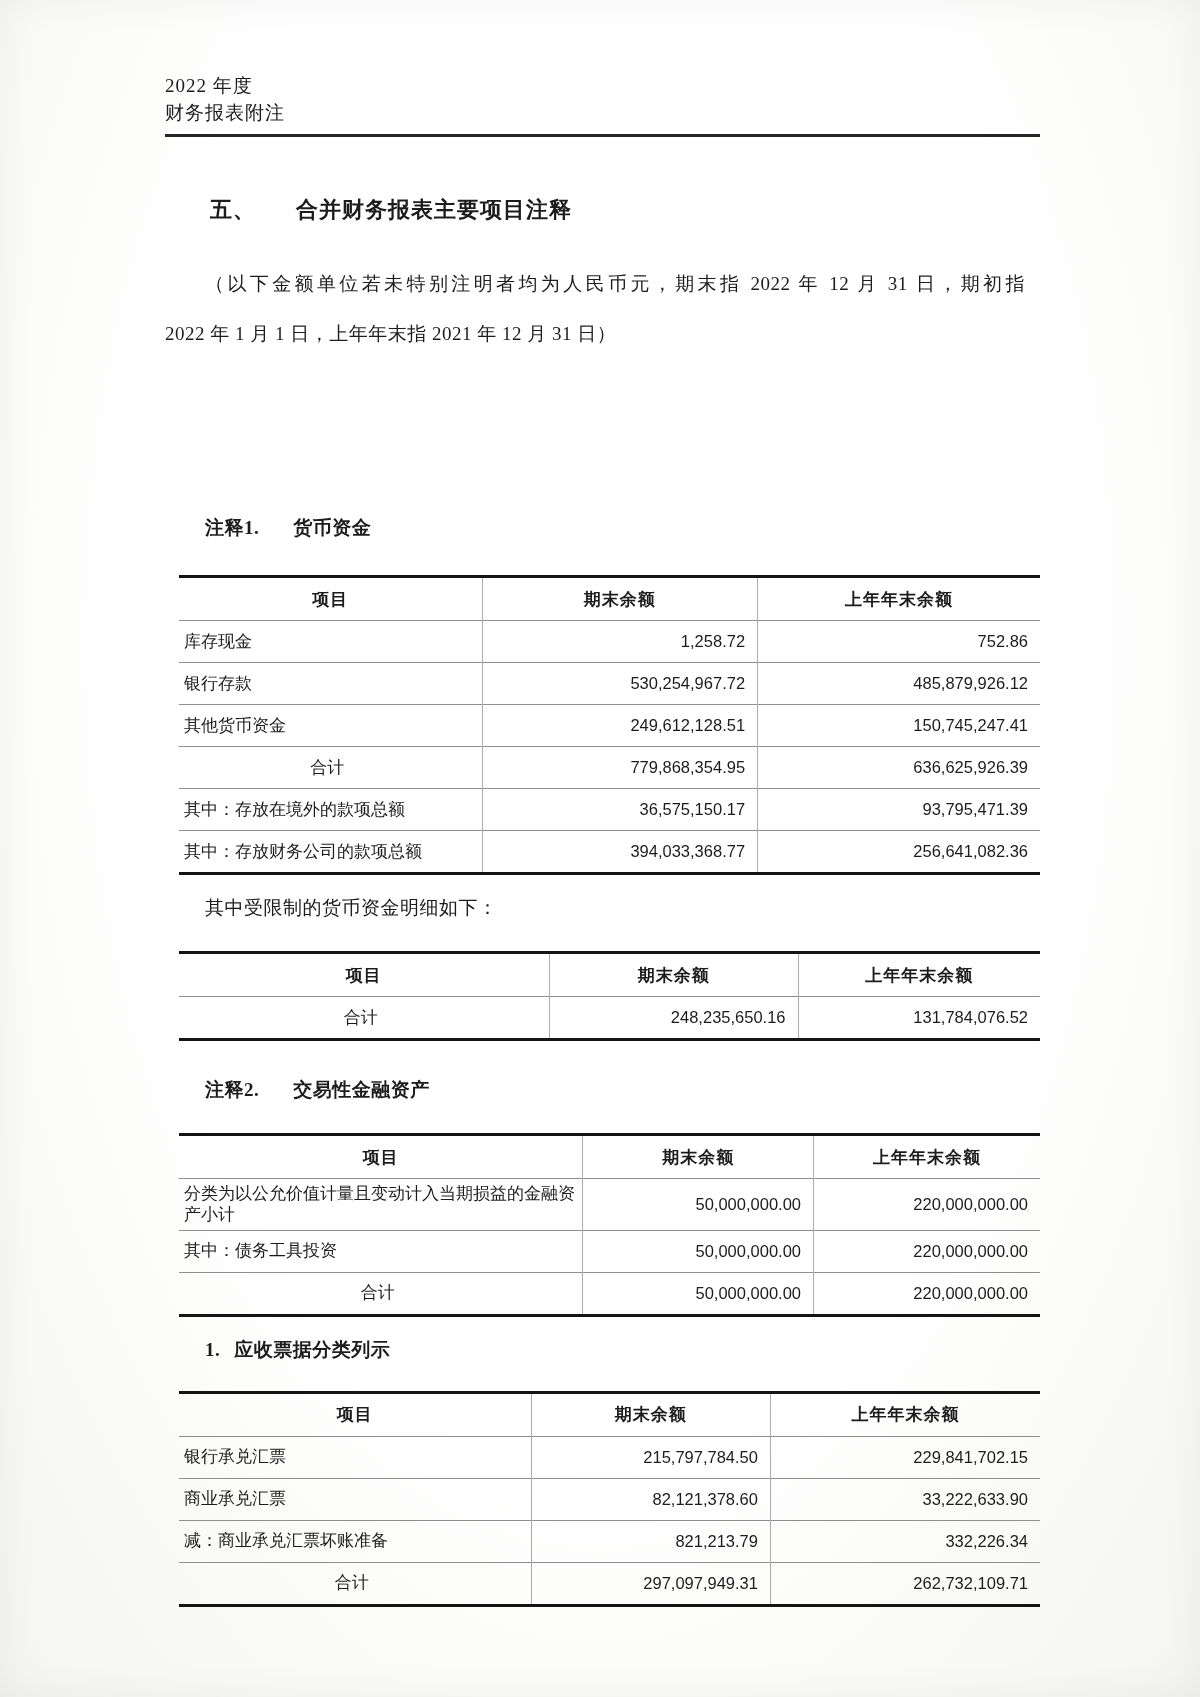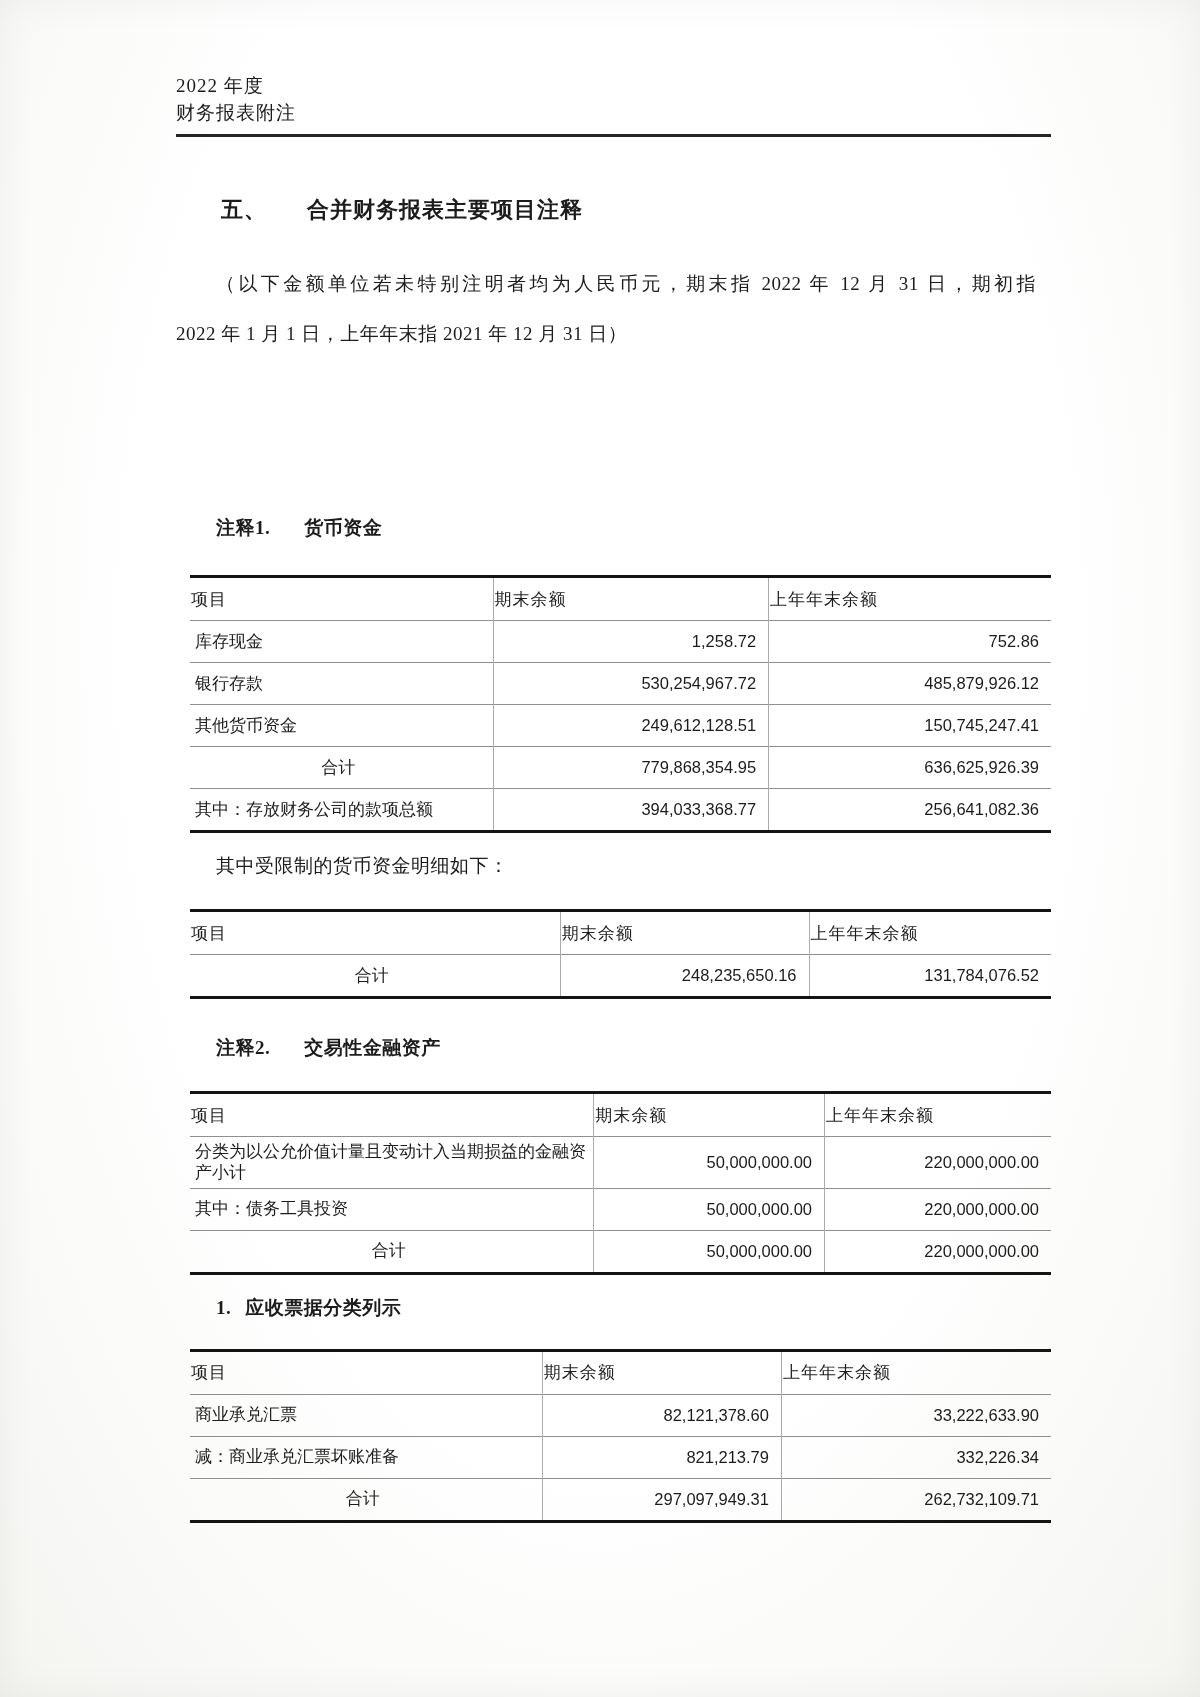--- a/index.html
+++ b/index.html
@@ -9,21 +9,21 @@
     color:#1c1c1c;
     background:#e9e9e7;
   }
   .page {
     position:relative;
     width:1200px; height:1697px;
     overflow:hidden;
     background: radial-gradient(ellipse at 50% 38%, #ffffff 55%, #f4f4f1 100%);
     box-shadow: inset 0 0 40px rgba(0,0,0,0.05);
   }
-  .content { padding-top:72px;padding-left:11px; }
+  .content { padding-top:72px; }
 
   
   .runhead { margin-left:165px; width:875px; }
   .runhead .rh-line { font-size:19px; line-height:27px; letter-spacing:1px; }
   .runhead-rule { margin-left:165px; width:875px; border-bottom:3px solid #262626; margin-top:8px; }
 
   
   .sec-title {
     margin:58px 0 12px 210px;
     font-size:22px; font-weight:bold; letter-spacing:1px;
@@ -50,21 +50,21 @@
   .sub-num .n-label { margin-right:14px; }
 
   
   table.fin {
     margin-left:179px; width:861px;
     border-collapse:collapse; table-layout:fixed;
     border-top:3px solid #141414; border-bottom:3px solid #141414;
     font-size:17px;
   }
   table.fin th {
-    font-weight:normal; text-align:left;
+    font-weight:bold; text-align:center;
     height:40px; vertical-align:middle;
     letter-spacing:1px;
   }
   table.fin td {
     border-top:1px solid #8f8f8f;
     height:33px; vertical-align:middle;
     line-height:1.25;
   }
   table.fin th + th, table.fin td + td { border-left:1px solid #ababab; }
   td.c-item { text-align:left; padding:4px 6px 4px 5px; }
@@ -134,20 +134,25 @@
         <td class="c-item">其他货币资金</td>
         <td class="c-num">249,612,128.51</td>
         <td class="c-num">150,745,247.41</td>
       </tr>
       <tr class="total">
         <td class="c-item">合计</td>
         <td class="c-num">779,868,354.95</td>
         <td class="c-num">636,625,926.39</td>
       </tr>
       <tr>
+        <td class="c-item">其中：存放在境外的款项总额</td>
+        <td class="c-num">36,575,150.17</td>
+        <td class="c-num">93,795,471.39</td>
+      </tr>
+      <tr>
         <td class="c-item">其中：存放财务公司的款项总额</td>
         <td class="c-num">394,033,368.77</td>
         <td class="c-num">256,641,082.36</td>
       </tr>
     </tbody>
       </table>
 
     <div class="sub-line mt20">其中受限制的货币资金明细如下：</div>
 
     <table class="fin mt30">
@@ -215,20 +220,25 @@
           <col style="width:27.8%">
           <col style="width:31.3%">
         </colgroup>
       <tbody>
           <tr>
         <th>项目</th>
         <th>期末余额</th>
         <th>上年年末余额</th>
       </tr>
       <tr>
+        <td class="c-item">银行承兑汇票</td>
+        <td class="c-num">215,797,784.50</td>
+        <td class="c-num">229,841,702.15</td>
+      </tr>
+      <tr>
         <td class="c-item">商业承兑汇票</td>
         <td class="c-num">82,121,378.60</td>
         <td class="c-num">33,222,633.90</td>
       </tr>
       <tr>
         <td class="c-item">减：商业承兑汇票坏账准备</td>
         <td class="c-num">821,213.79</td>
         <td class="c-num">332,226.34</td>
       </tr>
       <tr class="total">

